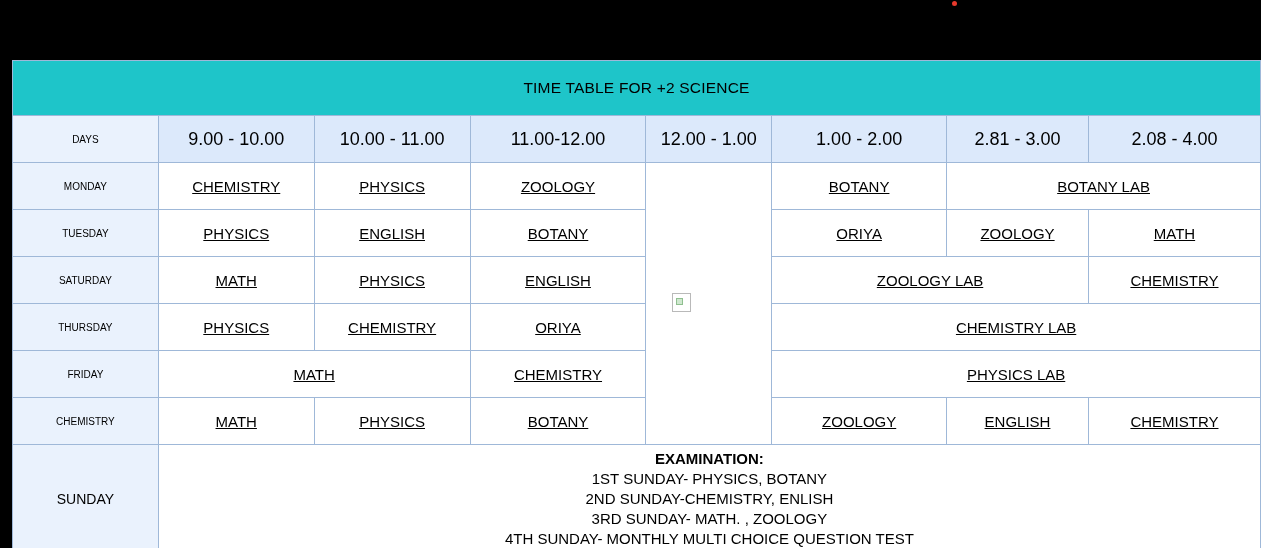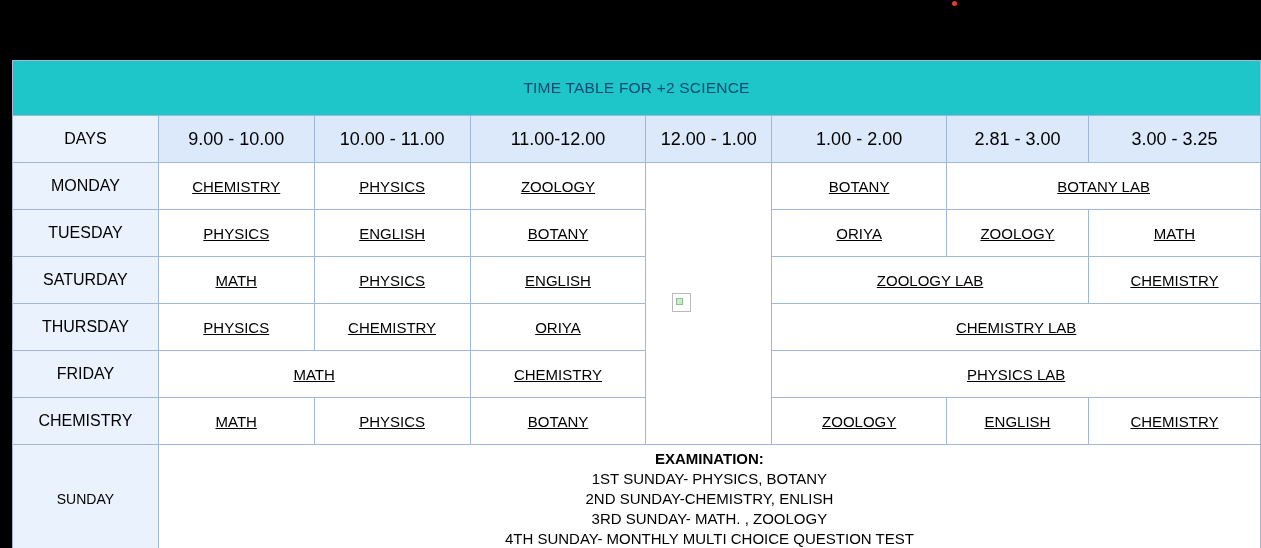--- a/index.html
+++ b/index.html
@@ -53,36 +53,36 @@
   table.tt td, table.tt th {
     border: 1px solid #9fb8d8;
     padding: 0;
     text-align: center;
     vertical-align: middle;
     background: #ffffff;
     font-weight: normal;
   }
   .title-cell {
     background: #1ec5c9 !important;
-    color: #0c4a6e;
+    color: #000000;
     font-weight: bold;
     font-size: 15.5px;
     height: 54px;
     letter-spacing: 0.2px;
   }
   .hdr {
     background: #dce9fb !important;
     font-weight: bold;
     font-size: 18px;
     height: 46px;
   }
   .day {
     background: #eaf2fd !important;
     font-weight: bold;
-    font-size: 16px;
+    font-size: 10px;
     width: 145px;
     margin-left: 28px;
   }
   .body-cell {
     height: 46px;
     font-size: 15px;
     text-decoration: underline;
   }
   .break-cell {
     background: #ffffff !important;
@@ -167,21 +167,21 @@
         </tr>
 
         <tr>
           <td class="hdr day">DAYS</td>
           <td class="hdr">9.00 - 10.00</td>
           <td class="hdr">10.00 - 11.00</td>
           <td class="hdr">11.00-12.00</td>
           <td class="hdr">12.00 - 1.00</td>
           <td class="hdr">1.00 - 2.00</td>
           <td class="hdr">2.81 - 3.00</td>
-          <td class="hdr">3.00 - 3.25</td>
+          <td class="hdr">2.08 - 4.00</td>
         </tr>
 
         <tr>
           <td class="day">MONDAY</td>
           <td class="body-cell">CHEMISTRY</td>
           <td class="body-cell">PHYSICS</td>
           <td class="body-cell">ZOOLOGY</td>
           <td class="break-cell" rowspan="6">
             <span class="broken-img"></span>
           </td>

